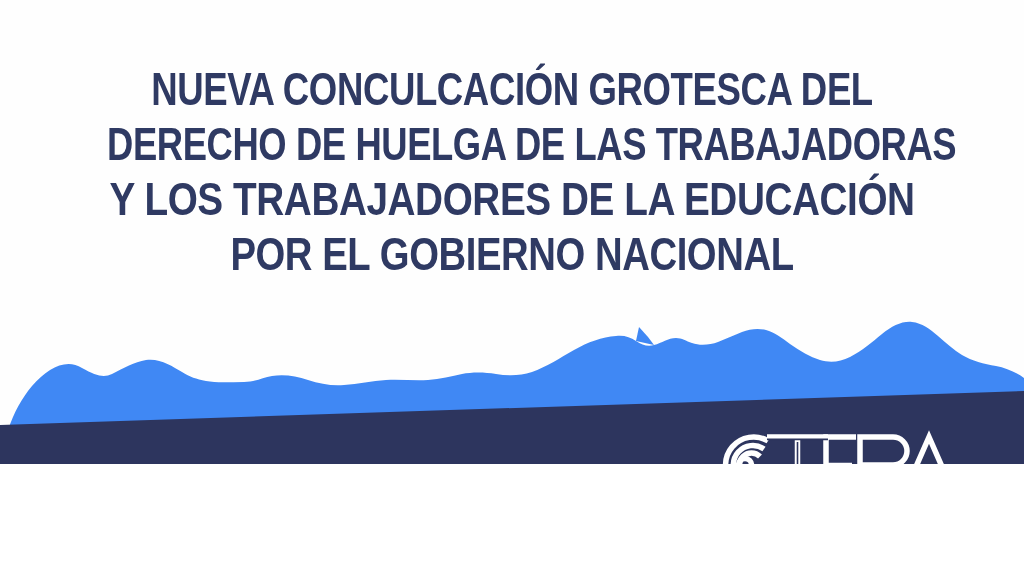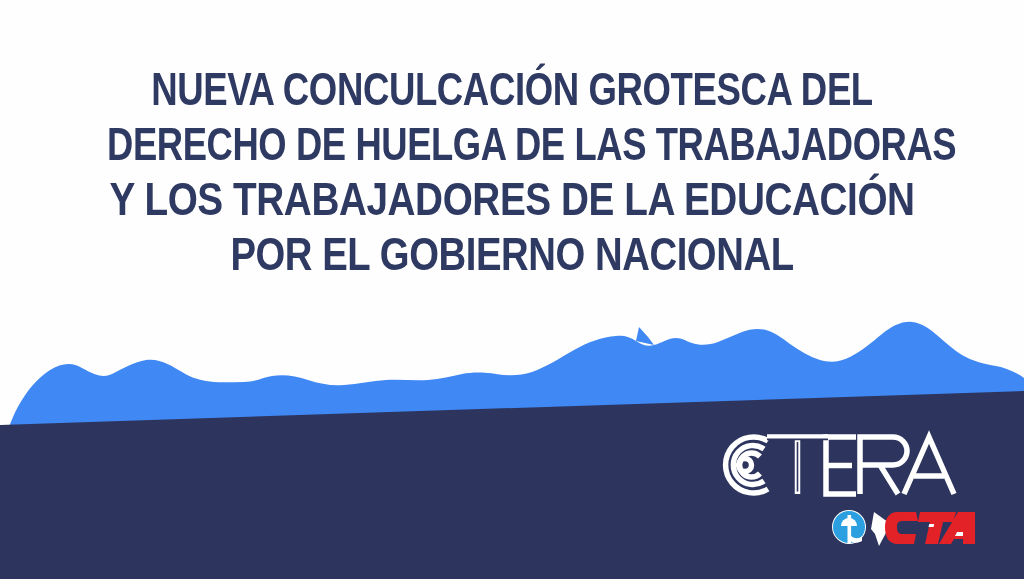--- a/index.html
+++ b/index.html
@@ -10,21 +10,21 @@
   body {
     width: 1024px;
     height: 579px;
     overflow: hidden;
     font-family: "Liberation Sans", sans-serif;
     background: #ffffff;
   }
   #poster {
     position: relative;
     width: 1024px;
-    height: 579px;
+    height: 464px;
     background: #fefefe;
     overflow: hidden;
   }
 
   
   #headline {
     position: absolute;
     left: 0;
     top: 62px;
     width: 1024px;

